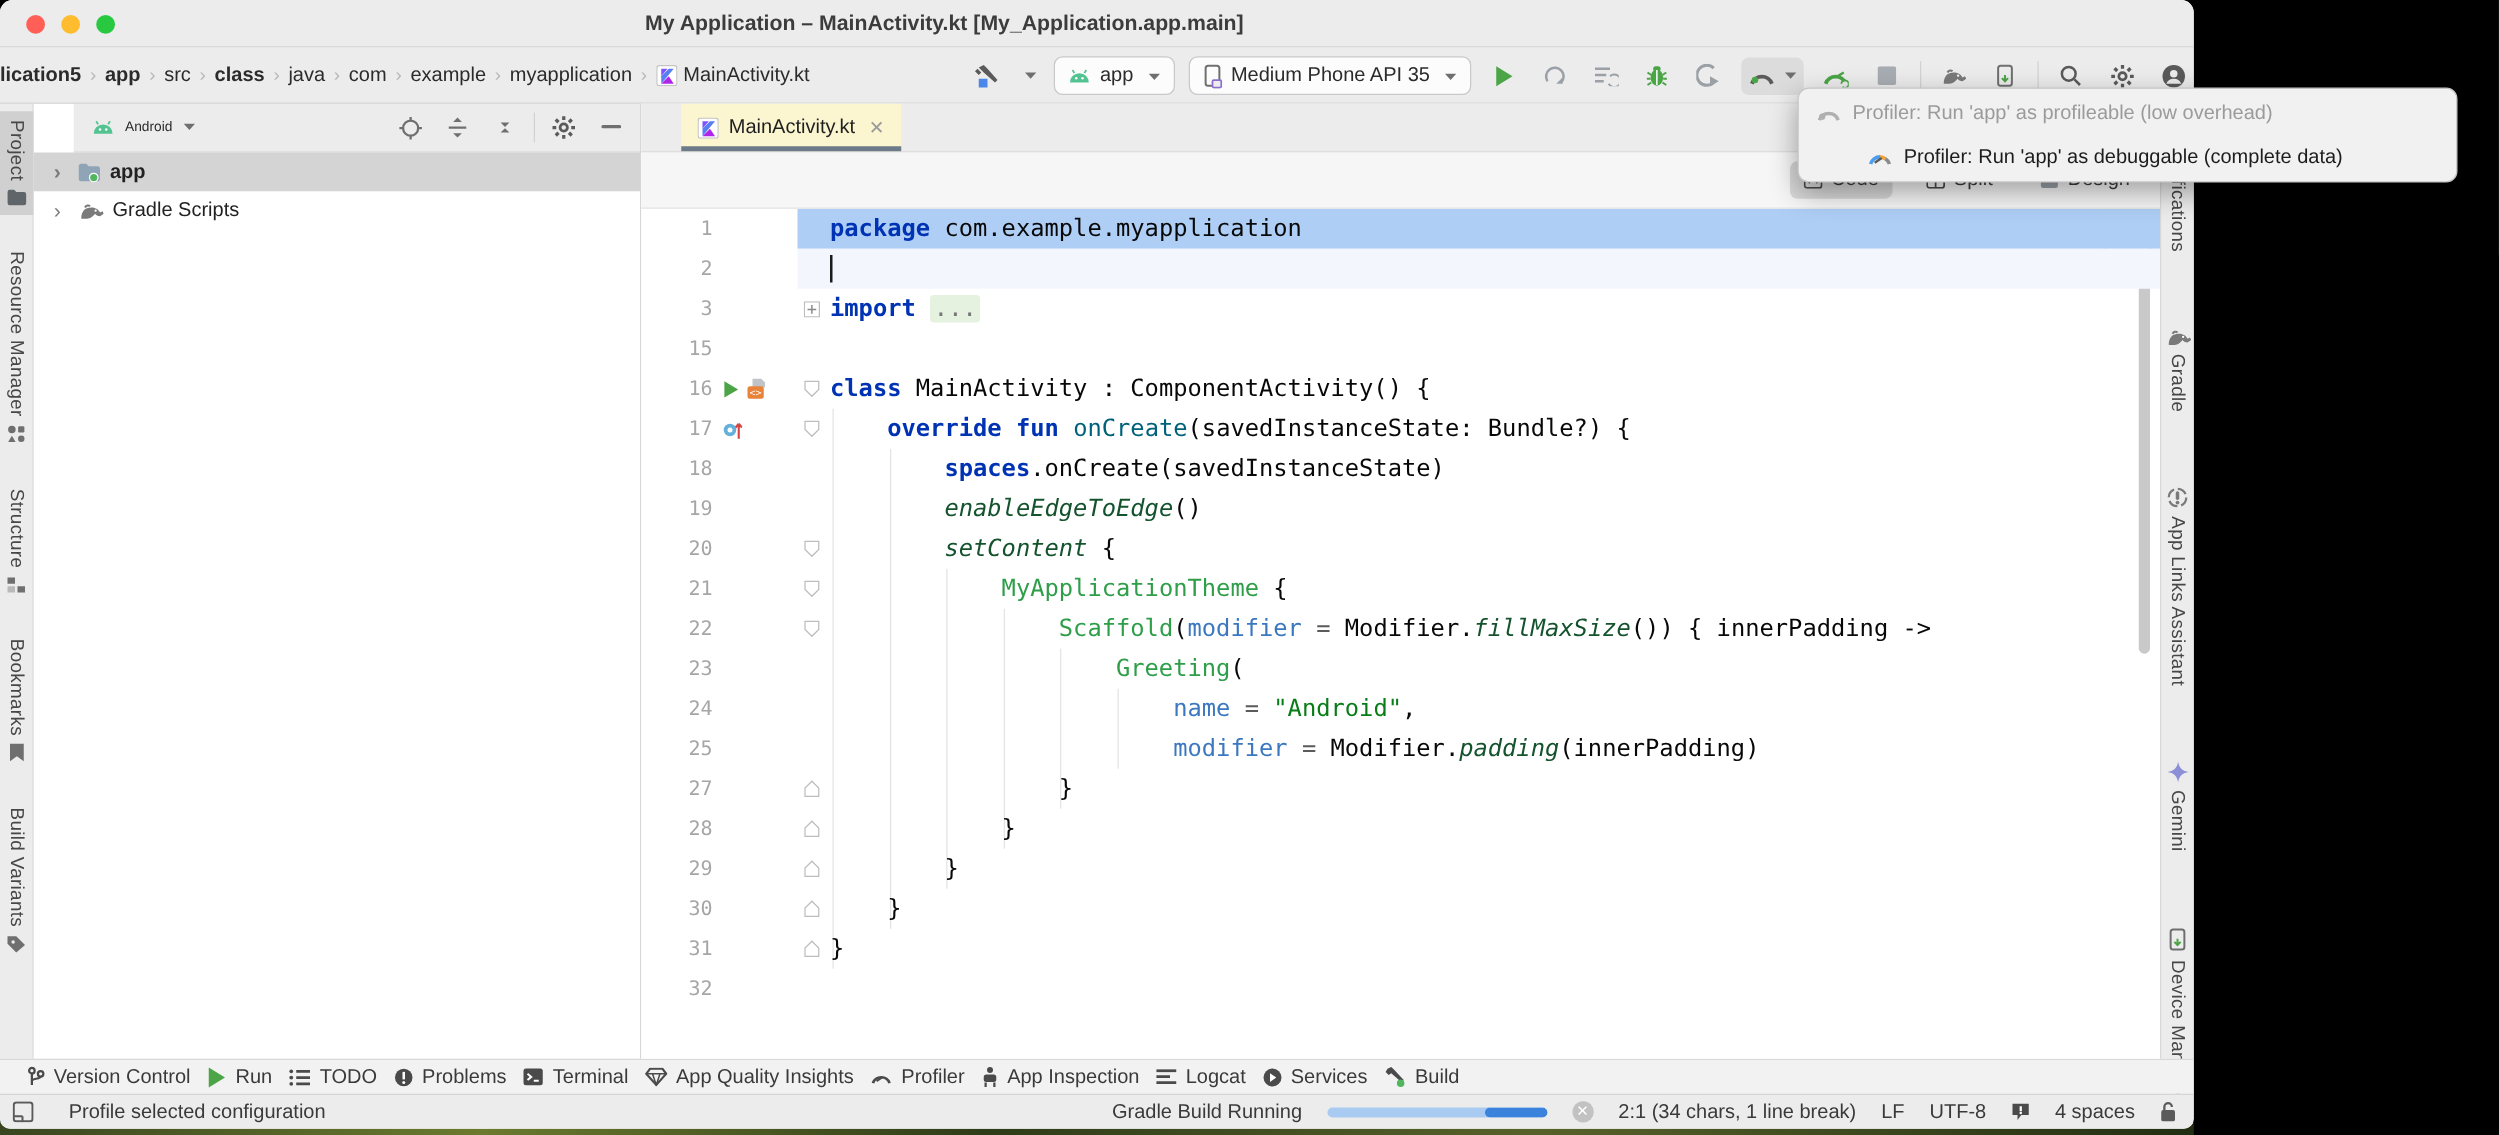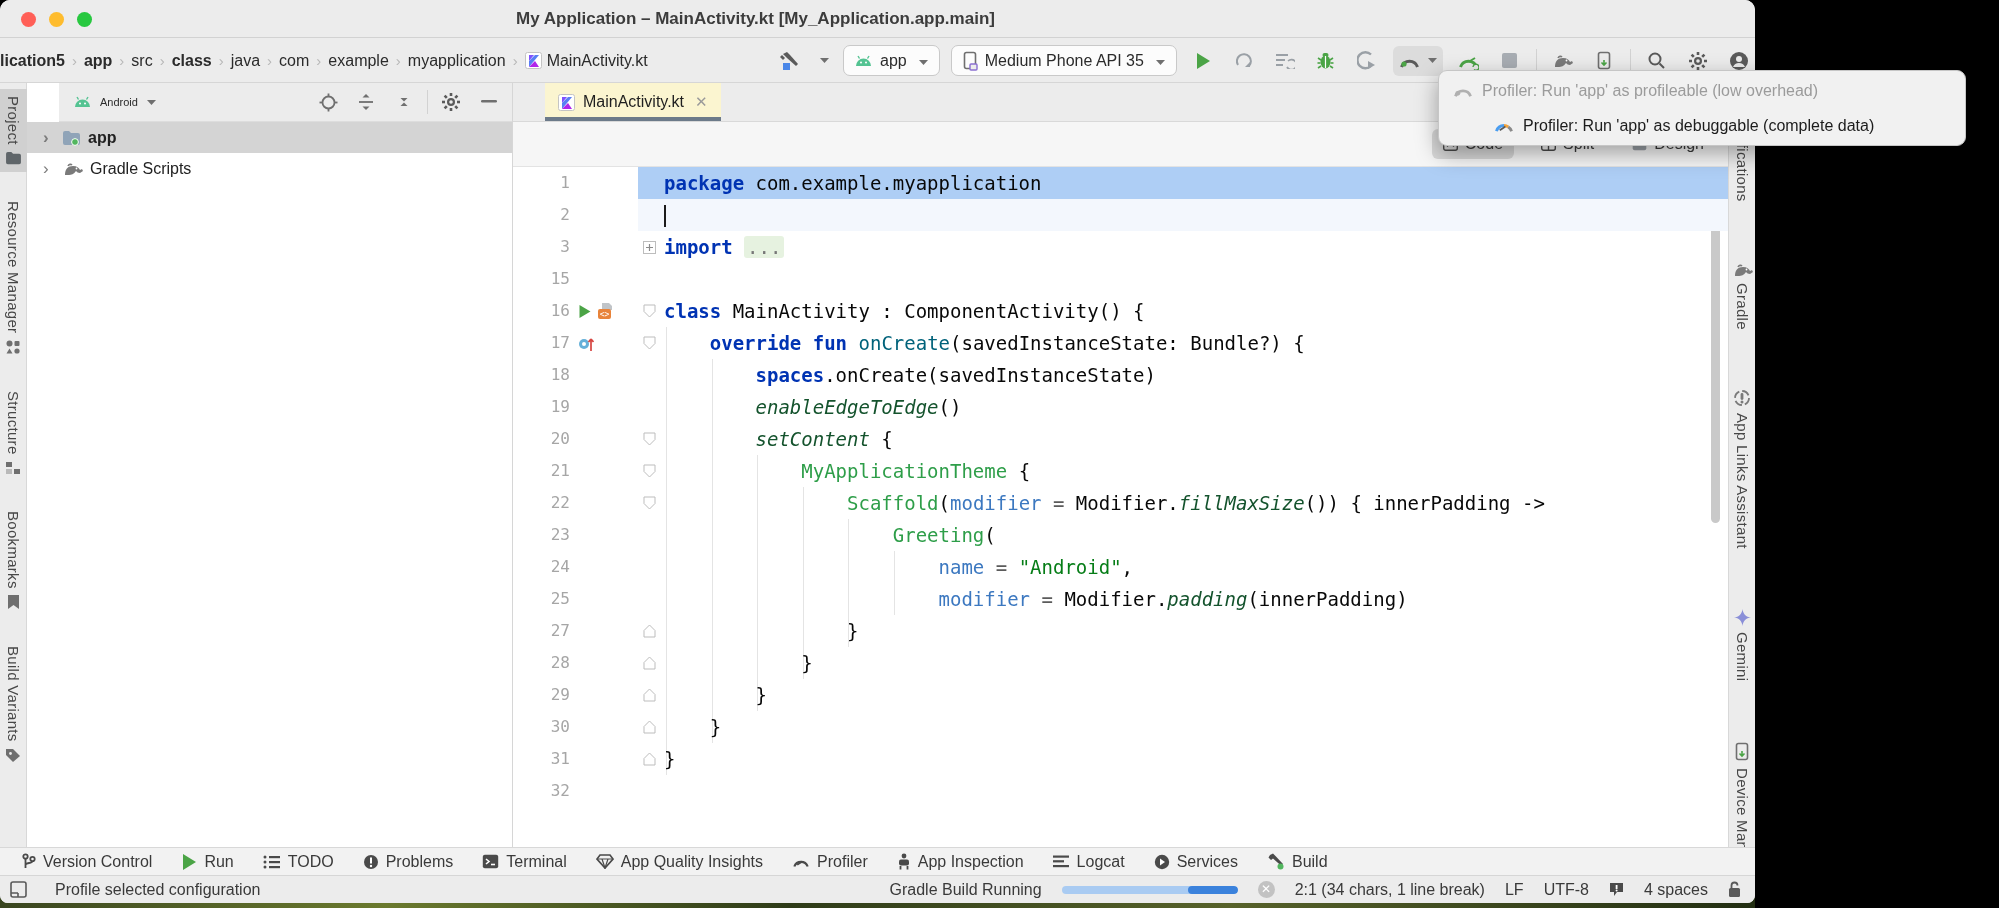--- a/index.html
+++ b/index.html
@@ -83,21 +83,21 @@
   .tk-op { color:#5b5b5b; }
   .tk-foldchip { background:#E6F2E0; color:#777; border-radius:3px; padding:0 3px; }
   .caret { display:inline-block; width:2px; height:22px; background:#1b1b1b; vertical-align:middle; margin-right:-2px; position:relative; top:-1px; }
   .guide { position:absolute; width:1px; background:#E4E4E4; z-index:0; }
   .vscroll { position:absolute; left:1198px; top:50px; width:9px; height:306px; background:#C9C9C9; border-radius:5px; }
   .checkwidget { position:absolute; left:1170px; top:0px; width:38px; height:34px; background:#fff; border-radius:0 0 7px 7px;
                  box-shadow:0 1px 4px rgba(0,0,0,.25); display:flex; align-items:center; justify-content:center; }
 
   
   .bottombar { height:28px; background:#F2F2F2; border-top:1px solid #D8D8D8; display:flex; align-items:center;
-               padding-left:22px; gap:29px; flex:none; }
+               padding-left:22px; gap:13px; flex:none; }
   .bb-item { display:flex; align-items:center; gap:7px; font-size:16px; color:#3a3a3a; white-space:nowrap; }
   .statusbar { height:28px; background:#ECECEC; border-top:1px solid #D6D6D6; display:flex; align-items:center;
                padding:0 14px 0 10px; gap:20px; font-size:16px; color:#3a3a3a; flex:none; }
   .sb-right { margin-left:auto; display:flex; align-items:center; gap:20px; white-space:nowrap; }
   .pbar { width:176px; height:8px; border-radius:4px; background:#A9CBF2; position:relative; overflow:hidden; }
   .pbar .seg { position:absolute; right:0; top:0; height:100%; width:28%; background:#3B82DC; border-radius:4px; }
   .cancel { width:17px; height:17px; border-radius:50%; background:#C2C2C2; color:#fff; font-size:12px; line-height:17px; text-align:center; }
 
   
   .popup { position:absolute; left:1438px; top:70px; width:528px; background:#F1F1F1; border:1px solid #C6C6C6;

